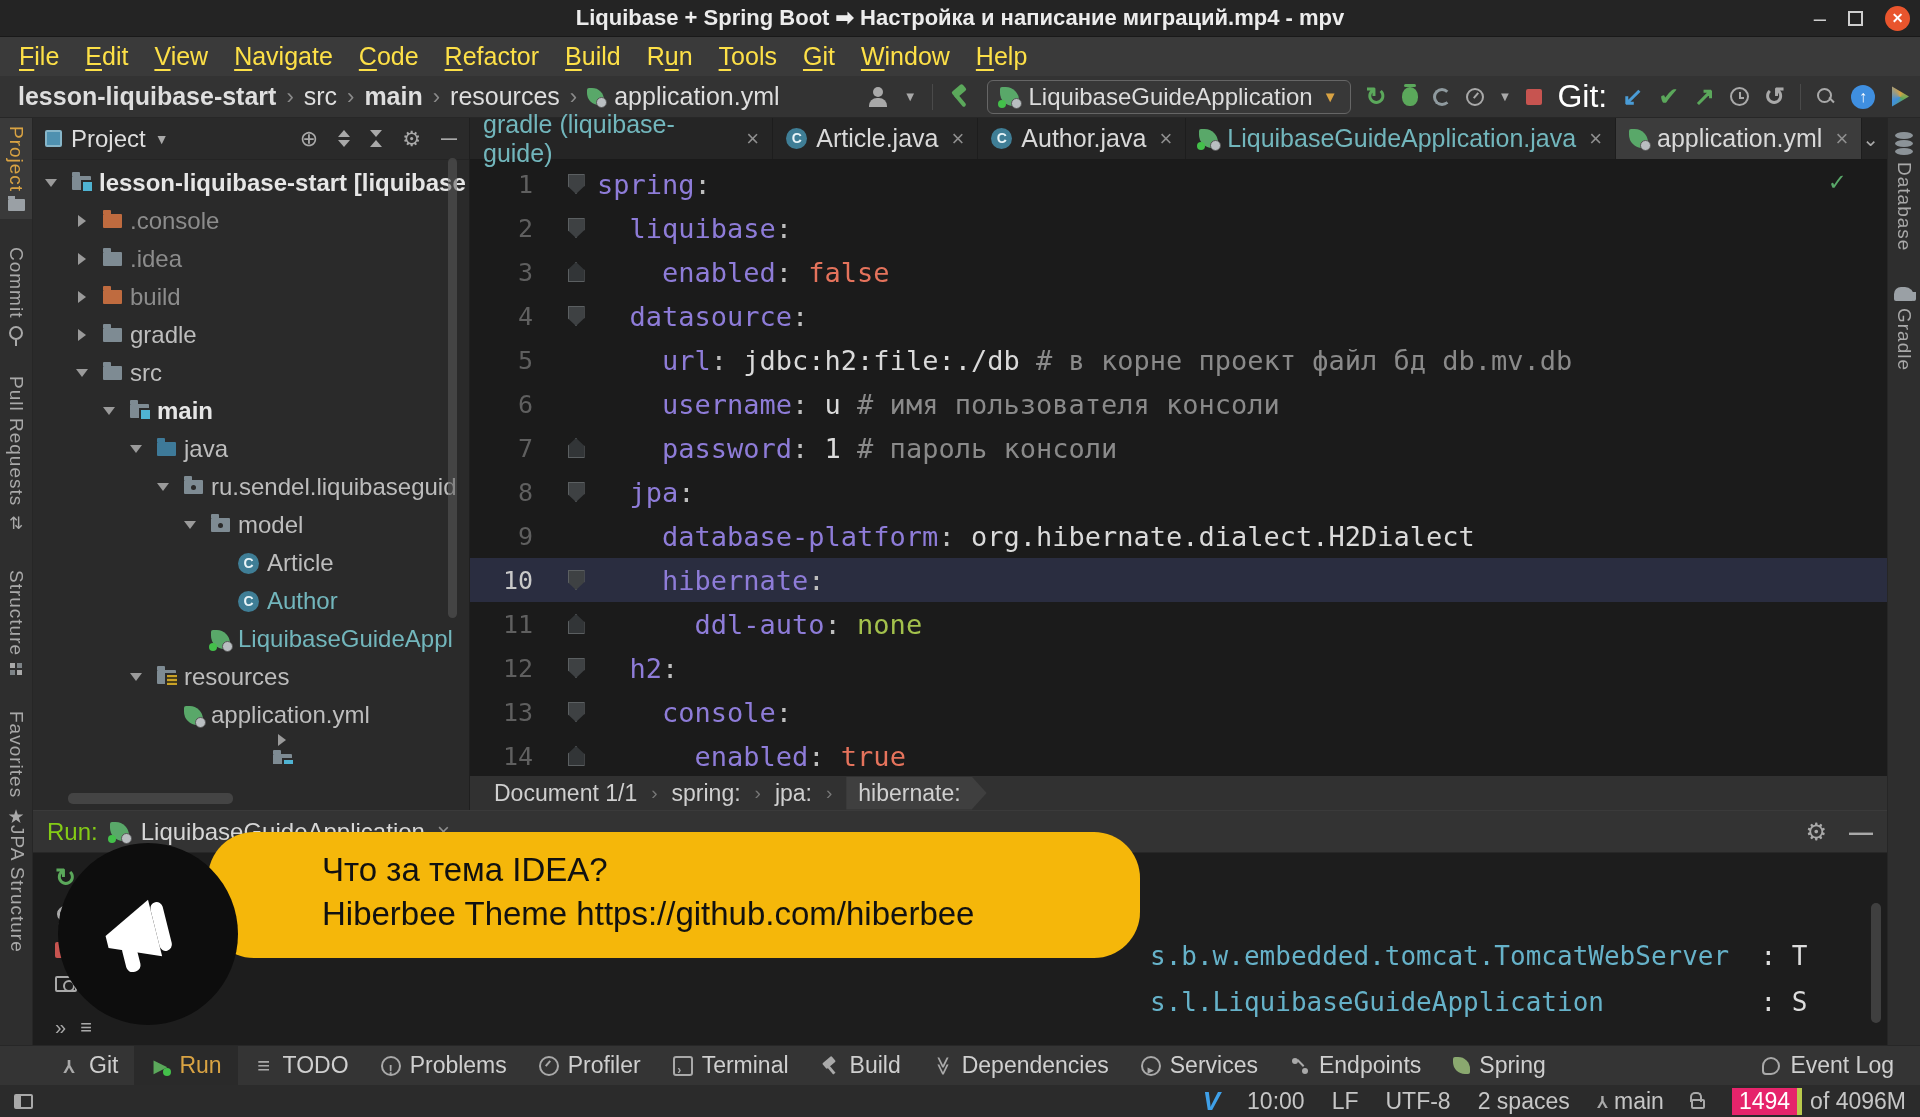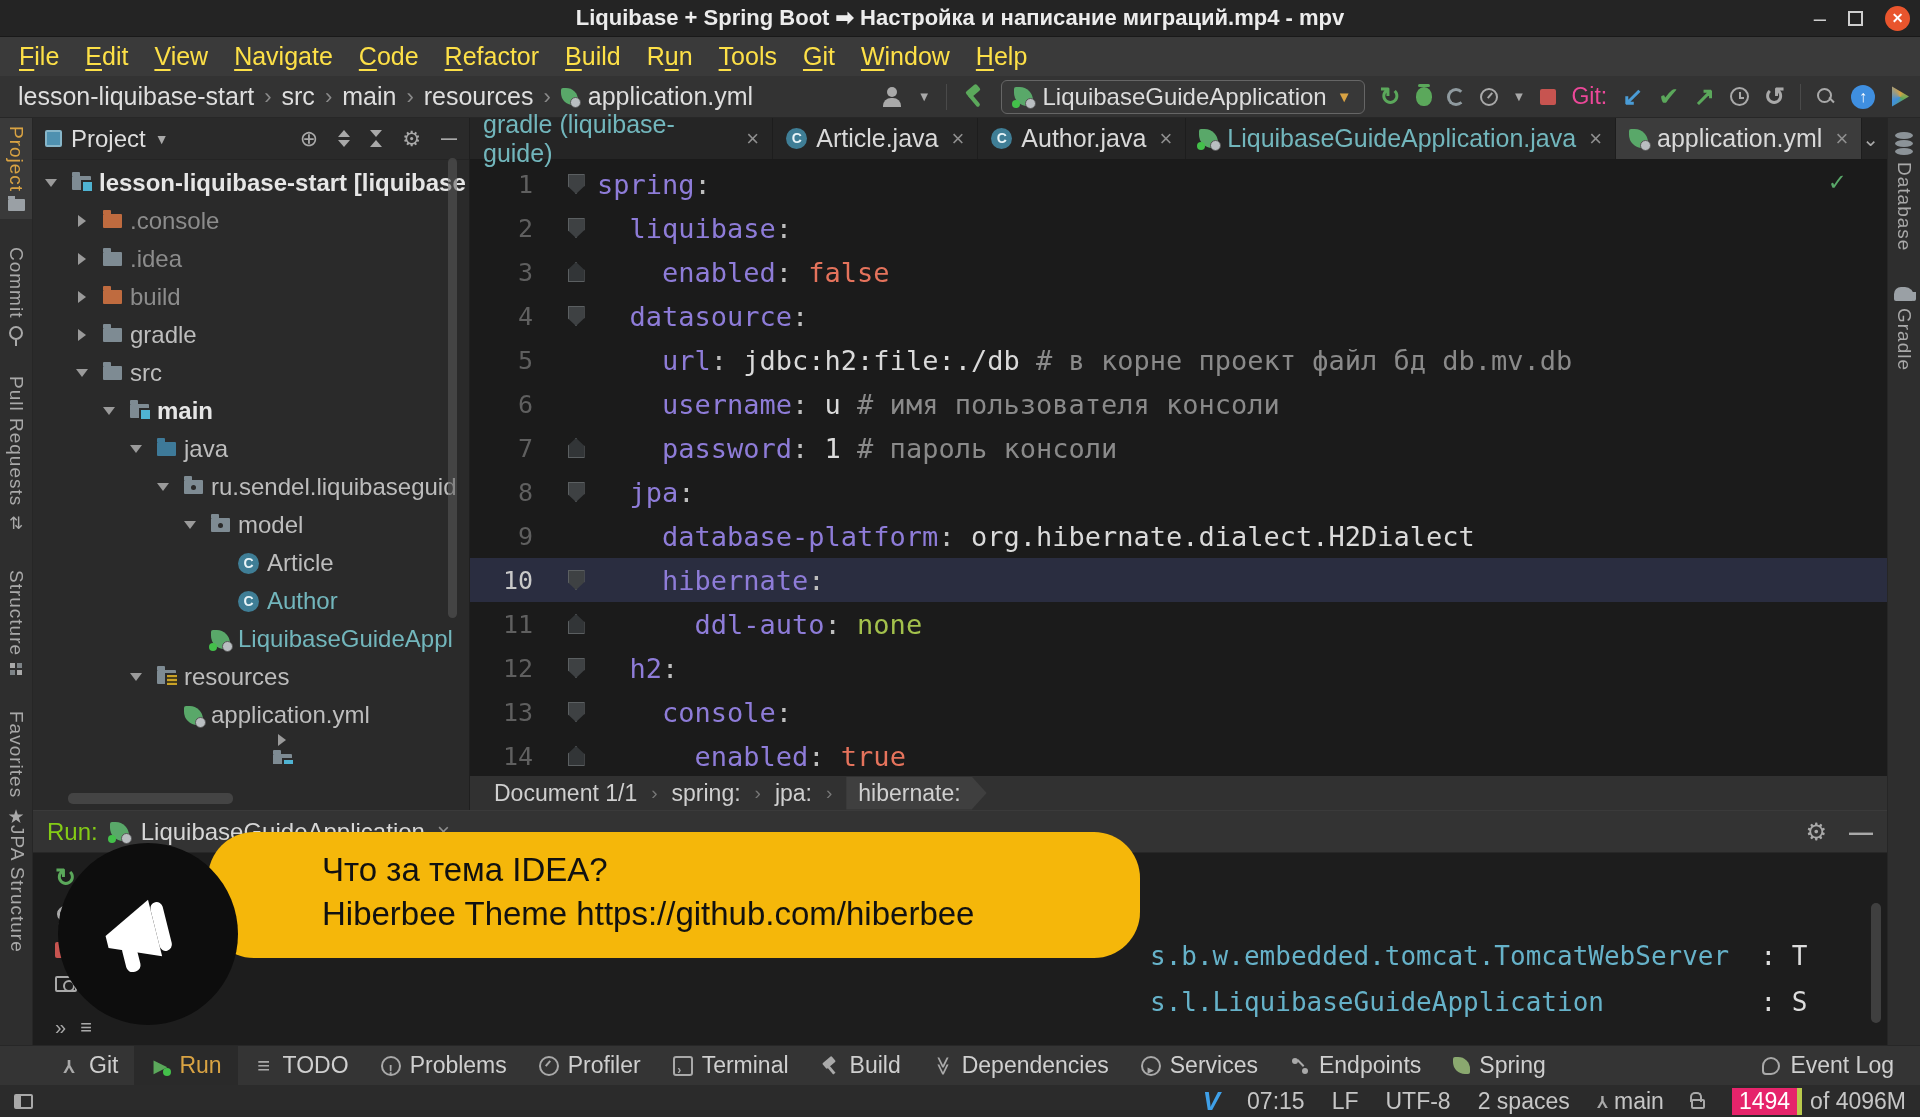--- a/index.html
+++ b/index.html
@@ -16,21 +16,21 @@
 
   
   .menubar{position:absolute;left:0;top:37px;width:100%;height:39px;background:#3a3a3a;display:flex;align-items:center;padding-left:6px}
   .menu-item{padding:0 13px;font-size:25px;color:#fde047}
   .menu-item u{text-underline-offset:4px}
 
   
   .navbar{position:absolute;left:0;top:76px;width:100%;height:42px;background:#333333;border-bottom:1px solid #272727;display:flex;align-items:center;padding:0 10px 0 18px}
   .crumbs{display:flex;align-items:center;gap:10px;white-space:nowrap}
   .crumb{font-size:25px;color:#dedede}
-  .crumb.bold{font-weight:400}
+  .crumb.bold{font-weight:700}
   .csep{color:#8a8a8a;font-size:22px}
   .nav-right{margin-left:auto;display:flex;align-items:center;gap:15px}
   .vsep{width:1px;height:26px;background:#4a4a4a}
   .i-user{position:relative;width:22px;height:22px}
   .i-user::before{content:"";position:absolute;left:6px;top:1px;width:10px;height:10px;border-radius:50%;background:#a9a9a9}
   .i-user::after{content:"";position:absolute;left:2px;top:12px;width:18px;height:9px;border-radius:8px 8px 0 0;background:#a9a9a9}
   .mini-dd{color:#a9a9a9;font-size:13px}
   .i-hammer{position:relative;width:24px;height:24px}
   .i-hammer::before{content:"";position:absolute;left:4px;top:2px;width:14px;height:8px;background:#5ba85b;transform:rotate(-40deg);border-radius:2px}
   .i-hammer::after{content:"";position:absolute;left:10px;top:7px;width:4px;height:16px;background:#5ba85b;transform:rotate(-40deg);border-radius:2px}
@@ -38,21 +38,21 @@
   .run-combo .lbl{font-size:24px;color:#dcdcdc}
   .dd-yellow{color:#d9a343;font-size:15px;margin-left:auto}
   .glyph{font-size:25px;line-height:25px}
   .i-rerun{color:#5ba85b;font-weight:700}
   .i-bug{position:relative;width:16px;height:19px;background:#5ba85b;border-radius:50% 50% 46% 46%}
   .i-bug::before{content:"";position:absolute;left:2px;top:-3px;width:12px;height:3px;background:#5ba85b;transform:rotate(0deg);border-radius:2px}
   .i-cov{width:18px;height:18px;border:3px solid #8f9a9f;border-radius:50%;border-right-color:transparent}
   .i-prof{position:relative;width:18px;height:18px;border:2px solid #a9a9a9;border-radius:50%}
   .i-prof::after{content:"";position:absolute;left:7px;top:2px;width:2px;height:7px;background:#a9a9a9;transform:rotate(40deg)}
   .i-stop{width:16px;height:16px;background:#c75450;border-radius:2px}
-  .git-lbl{font-size:23px;color:#ec4899}
+  .git-lbl{font-size:32px;color:#ffffff}
   .i-upd{color:#4a9cd6;font-weight:700}
   .i-commit{color:#5ba85b}
   .i-push{color:#5ba85b;font-weight:700}
   .i-hist{position:relative;width:19px;height:19px;border:2px solid #a9a9a9;border-radius:50%}
   .i-hist::before{content:"";position:absolute;left:7px;top:3px;width:2px;height:6px;background:#a9a9a9}
   .i-hist::after{content:"";position:absolute;left:7px;top:8px;width:5px;height:2px;background:#a9a9a9}
   .i-roll{color:#a9a9a9;font-weight:700}
   .i-search{position:relative;width:20px;height:20px}
   .i-search::before{content:"";position:absolute;left:1px;top:1px;width:11px;height:11px;border:2px solid #a9a9a9;border-radius:50%}
   .i-search::after{content:"";position:absolute;left:12px;top:12px;width:7px;height:2px;background:#a9a9a9;transform:rotate(45deg)}
@@ -678,21 +678,21 @@
     <div class="event">
       <span class="ic-bell"></span>
       <span>Event Log</span>
     </div>
   </div>
 
   <div class="statusbar">
     <span class="i-panelwin"></span>
     <div class="st-right">
       <span class="vcheck">V</span>
-      <span>07:15</span>
+      <span>10:00</span>
       <span>LF</span>
       <span>UTF-8</span>
       <span>2 spaces</span>
       <span class="st-branch">
         <span class="ic-branch-s">Y</span>
         <span>main</span>
       </span>
       <span class="i-lock"></span>
       <span class="mem">
         <span class="mem-used">1494</span>

